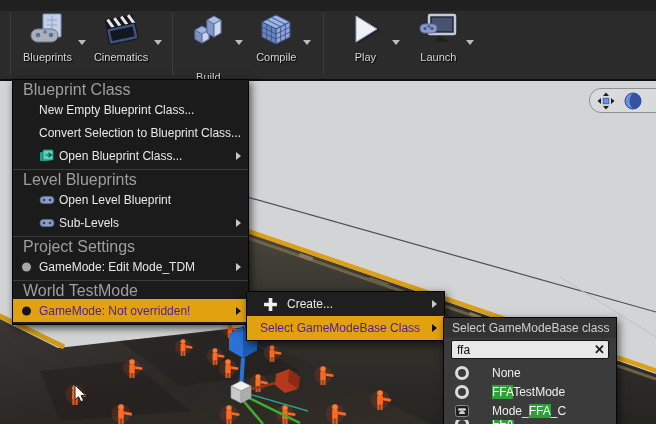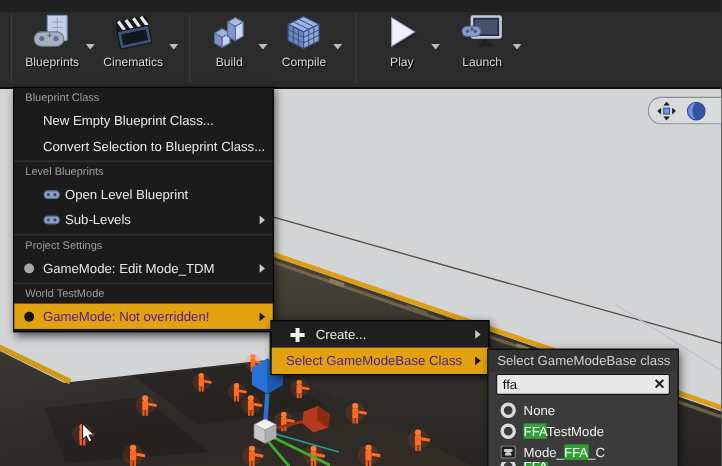--- a/index.html
+++ b/index.html
@@ -18,21 +18,21 @@
   
   .viewport{position:absolute;left:0;top:81px;width:656px;height:343px;background:#d2d4d6;overflow:hidden;}
   .scene{position:absolute;left:0;top:0;}
   .nav-pill{position:absolute;top:7px;right:-16px;width:74px;height:23px;border-radius:12px;
             background:#d9dadb;border:1px solid #8f9092;display:flex;align-items:center;gap:9px;padding-left:7px;}
   .cursor{position:absolute;left:74px;top:303px;}
   
   .menu{position:absolute;background:#1b1b1b;border:1px solid #040404;
         box-shadow:2px 3px 8px rgba(0,0,0,.65);color:#e8e8e8;font-size:12px;}
   .menu1{left:12px;top:79px;width:235px;padding:2px 0;}
-  .m-head{height:16px;line-height:16px;padding-left:10px;font-size:10px;color:#9e9e9e;}
+  .m-head{height:16px;line-height:16px;padding-left:10px;font-size:16px;color:#9e9e9e;}
   .m-sep{height:1px;background:#3a3a3a;margin:2px 0;}
   .mi{position:relative;height:23px;display:flex;align-items:center;padding-left:26px;cursor:pointer;}
   .mi .ico-slot{width:20px;flex:0 0 auto;display:flex;align-items:center;}
   .mi.bullet::before{content:'';position:absolute;left:9px;top:50%;transform:translateY(-50%);
         width:9px;height:9px;border-radius:50%;background:#a8a8a8;}
   .mi.hl-row{background:#e2a10e;color:#4c1d95;}
   .mi.hl-row.bullet::before{background:#151515;}
   .sub-arrow{margin-left:auto;margin-right:7px;width:0;height:0;flex:0 0 auto;
         border-top:4px solid transparent;border-bottom:4px solid transparent;border-left:5px solid #c8c8c8;}
   .hl-row .sub-arrow{border-left-color:#121212;}
@@ -42,21 +42,21 @@
   .menu2 .mi.center{justify-content:flex-start;}
   
   .popup{left:443px;top:317px;width:172px;height:107px;background:#3b3b3b;border:1px solid #060606;
          overflow:hidden;box-shadow:2px 3px 8px rgba(0,0,0,.6);}
   .popup .p-title{height:20px;line-height:20px;padding-left:8px;color:#cfcfcf;font-size:12px;background:#333;}
   .searchbox{display:flex;align-items:center;height:17px;margin:2px 7px 4px;background:#e8e8e8;
              border:1px solid #161616;border-radius:2px;}
   .searchbox input{flex:1;min-width:0;border:none;outline:none;background:transparent;
              font:12px "Liberation Sans",sans-serif;color:#101010;padding:0 0 0 5px;}
   .searchbox .clear{width:17px;text-align:center;font-size:13px;font-weight:bold;color:#1a1a1a;cursor:pointer;line-height:15px;}
-  .p-row{display:flex;align-items:center;gap:7px;height:19px;padding-left:11px;color:#efefef;font-size:12px;cursor:pointer;}
+  .p-row{display:flex;align-items:center;gap:23px;height:19px;padding-left:11px;color:#efefef;font-size:12px;cursor:pointer;}
   .p-row.partial{height:7px;overflow:hidden;}
   .radio{width:8px;height:8px;border:3px solid #dcdcdc;border-radius:50%;background:#3b3b3b;flex:0 0 auto;}
   .match{background:#2ea136;color:#fff;}
   .match:empty{display:none;}
   .p-row .lbl{white-space:nowrap;}
 </style>
 </head>
 <body>
 
 <div class="screen">
@@ -85,21 +85,21 @@
           <rect x="7" y="13" width="29" height="16" rx="1.5" fill="#3d517c" stroke="#11141c"></rect>
           <rect x="10" y="16" width="23" height="10" fill="#12161f"></rect>
         </g>
       </svg>
       <span class="tb-label">Cinematics</span>
     </div>
     <div class="tb-caret"></div>
 
     <div class="tb-sep" style="margin-left:8px;"></div>
 
-    <div class="tb-btn" style="margin-left:14px;">
+    <div class="tb-btn" style="margin-left:14px;gap:20px;">
       <svg class="ico" width="42" height="36" viewBox="0 0 42 36">
         <g stroke="#5a6a94" stroke-width="1">
           <path d="M8 17l7-4 7 4v9l-7 4-7-4z" fill="#9fb2dd"></path>
             <path d="M8 17l7 4v9l-7-4z" fill="#7c92c4"></path>
             <path d="M15 21l7-4v9l-7 4z" fill="#c7d3ee"></path>
           <path d="M20 7l7-4 7 4v13l-7 4-7-4z" fill="#a9bce4"></path>
             <path d="M20 7l7 4v13l-7-4z" fill="#8298cb"></path>
             <path d="M27 11l7-4v13l-7 4z" fill="#ccd8f1"></path>
         </g>
       </svg>
@@ -234,20 +234,31 @@
   </div>
 
   <div class="menu menu1">
     <div class="m-head">Blueprint Class</div>
     <div class="mi">
       <span>New Empty Blueprint Class...</span>
     </div>
     <div class="mi">
       <span>Convert Selection to Blueprint Class...</span>
     </div>
+    <div class="mi">
+      <span class="ico-slot">
+        <svg width="16" height="14" viewBox="0 0 16 14">
+          <rect x="1" y="3" width="9" height="9" rx="1" fill="#2e9a88"></rect>
+          <rect x="4" y="1" width="10" height="10" rx="1" fill="#57d6bf" stroke="#1f7f6f"></rect>
+          <path d="M6.5 6h5M9.5 3.8L12.3 6 9.5 8.2" stroke="#0c4f45" fill="none" stroke-width="1.2"></path>
+        </svg>
+      </span>
+      <span>Open Blueprint Class...</span>
+      <span class="sub-arrow"></span>
+    </div>
     <div class="m-sep"></div>
 
     <div class="m-head">Level Blueprints</div>
     <div class="mi">
       <span class="ico-slot">
         <svg width="16" height="12" viewBox="0 0 16 12">
           <rect x="1" y="2.5" width="14" height="7" rx="3.5" fill="#8b9dc3" stroke="#5c6c94"></rect>
           <circle cx="5" cy="6" r="1.3" fill="#2e3d63"></circle>
             <circle cx="11" cy="6" r="1.3" fill="#2e3d63"></circle>
         </svg>

